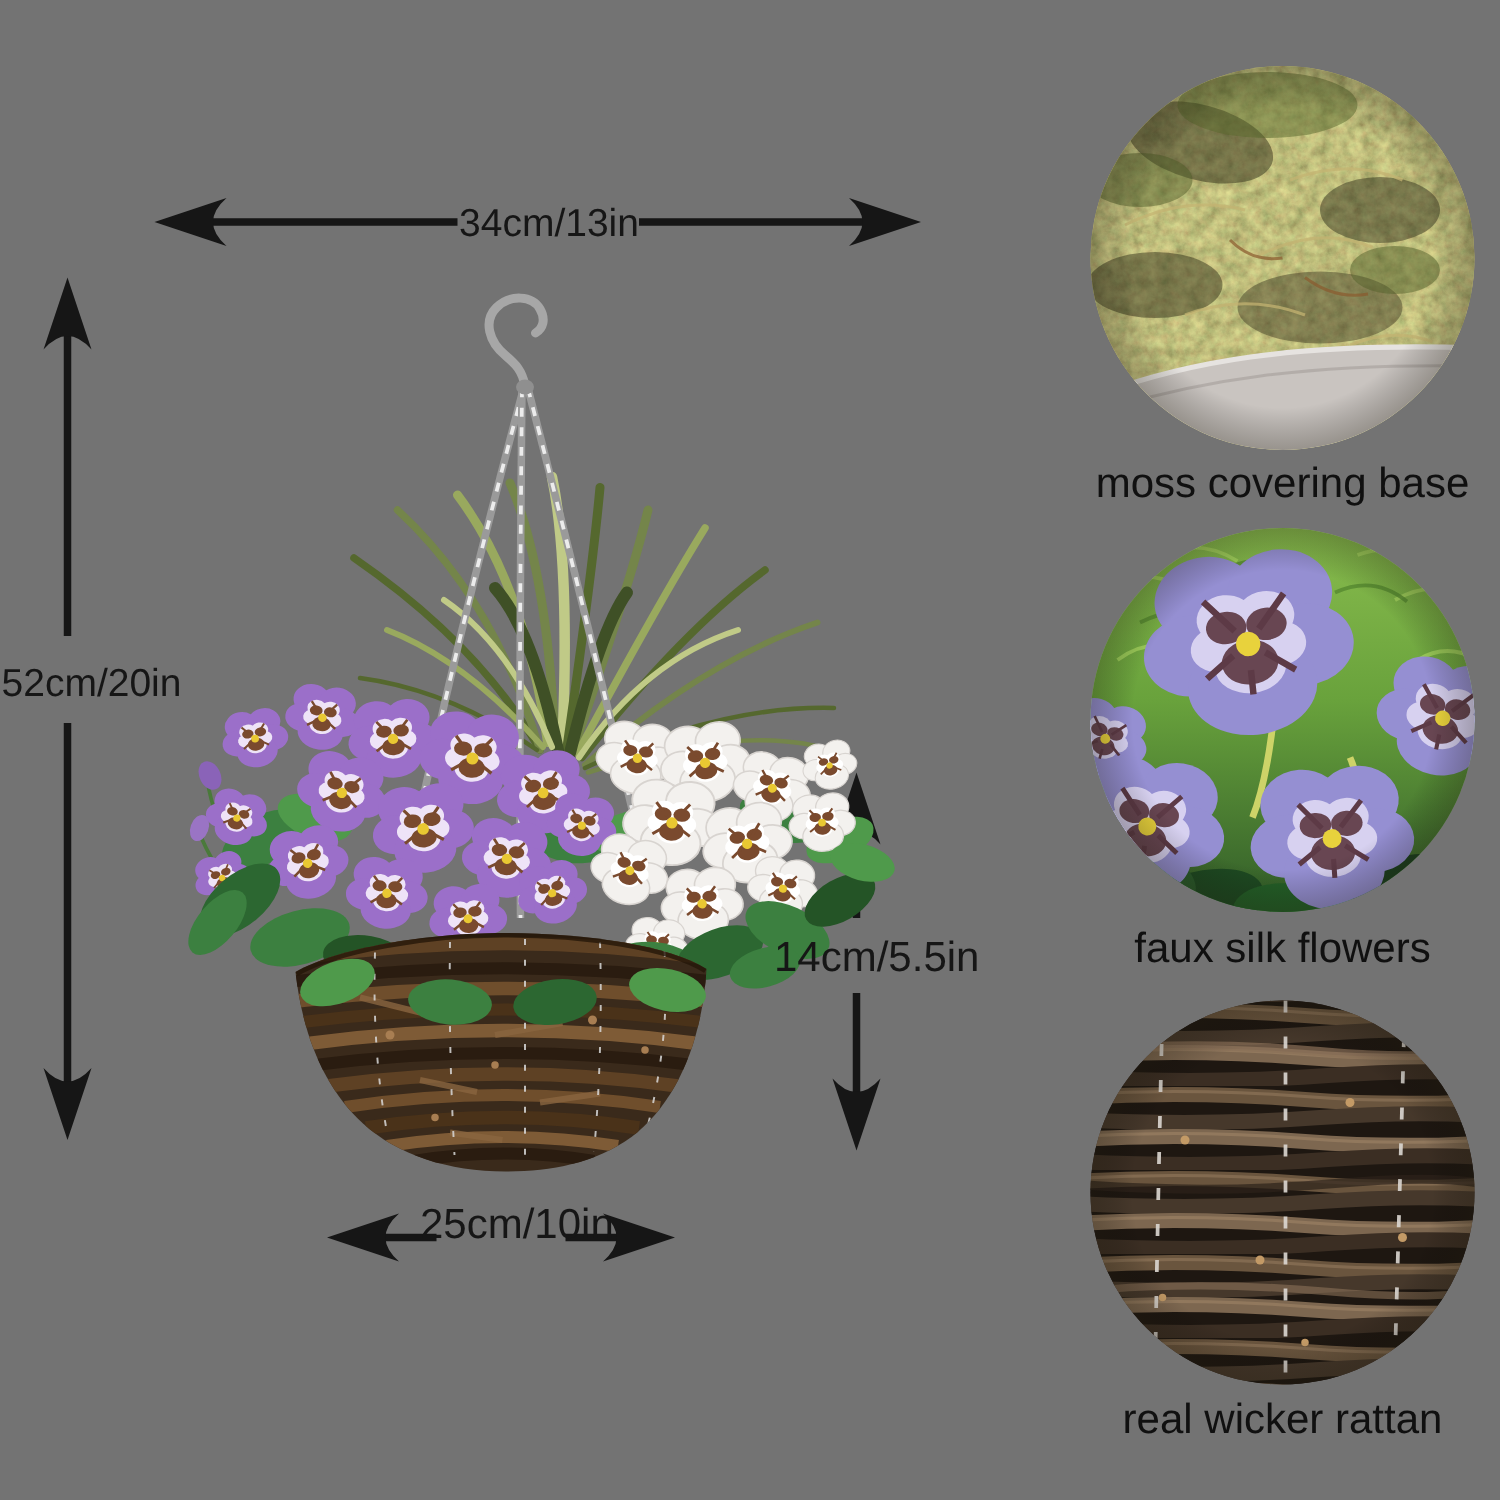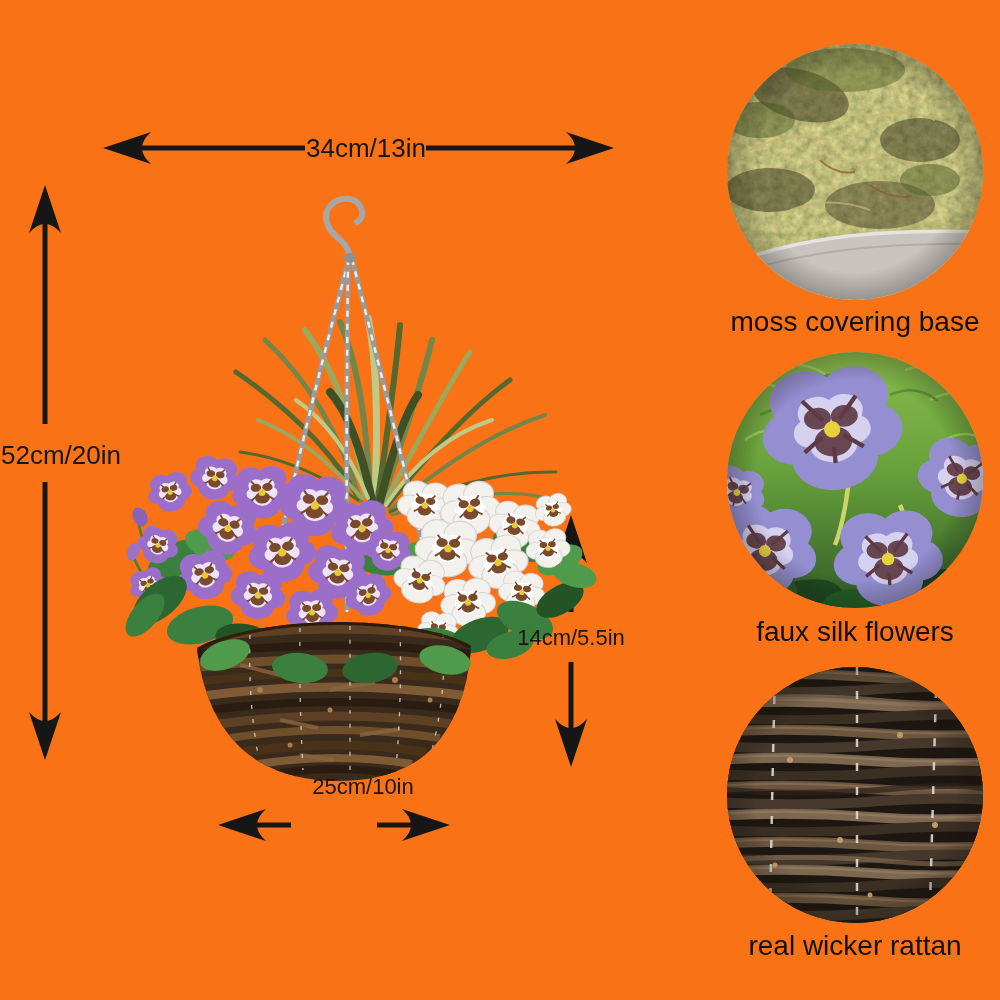--- a/index.html
+++ b/index.html
@@ -1,21 +1,21 @@
 <!DOCTYPE html>
 <html><head>
 <meta charset="utf-8">
 <style>
   html,body{margin:0;padding:0;background:#ffffff;}
-  .stage{position:relative;width:1000px;height:1000px;background:#f97316;overflow:hidden;
+  .stage{position:relative;width:1000px;height:1000px;background:#737373;overflow:hidden;
          font-family:"Liberation Sans",sans-serif;color:#161616;}
   .scene{position:absolute;left:0;top:0;}
   .dim{position:absolute;text-align:center;color:#161616;white-space:nowrap;}
   .dim-lg{font-size:26px;line-height:30px;}
-  .dim-sm{font-size:22px;line-height:24px;}
+  .dim-sm{font-size:28px;line-height:24px;}
   .cap{position:absolute;width:320px;text-align:center;font-size:28px;line-height:32px;color:#101010;}
 </style>
 </head>
 <body>
 
 <div class="stage">
 
 <svg class="scene" width="1000" height="1000" viewBox="0 0 1000 1000">
   <defs>
 
@@ -305,19 +305,19 @@
     <path d="M775,672 Q772,795 770,918" stroke="#dbd7d2" stroke-width="2.5" stroke-dasharray="8 16" fill="none" opacity="0.9"></path>
     <path d="M857,667 Q857,795 857,923" stroke="#dbd7d2" stroke-width="2.5" stroke-dasharray="8 16" fill="none" opacity="0.9"></path>
     <path d="M936,690 Q933,800 930,905" stroke="#dbd7d2" stroke-width="2.5" stroke-dasharray="8 16" fill="none" opacity="0.9"></path>
     <circle cx="855" cy="795" r="128" fill="url(#vig)"></circle>
   </g>
 </svg>
 
 <div class="dim dim-lg" style="left:286px;top:133px;width:160px;">34cm/13in</div>
 <div class="dim dim-lg" style="left:0px;top:440px;width:122px;">52cm/20in</div>
 <div class="dim dim-sm" style="left:516px;top:626px;width:110px;">14cm/5.5in</div>
-<div class="dim dim-sm" style="left:280px;top:775px;width:110px;margin-left:28px;">25cm/10in</div>
+<div class="dim dim-sm" style="left:280px;top:804px;width:110px;">25cm/10in</div>
 
 <div class="cap" style="left:695px;top:306px;">moss covering base</div>
 <div class="cap" style="left:695px;top:616px;">faux silk flowers</div>
 <div class="cap" style="left:695px;top:930px;">real wicker rattan</div>
 
 </div>
 
 </body></html>

